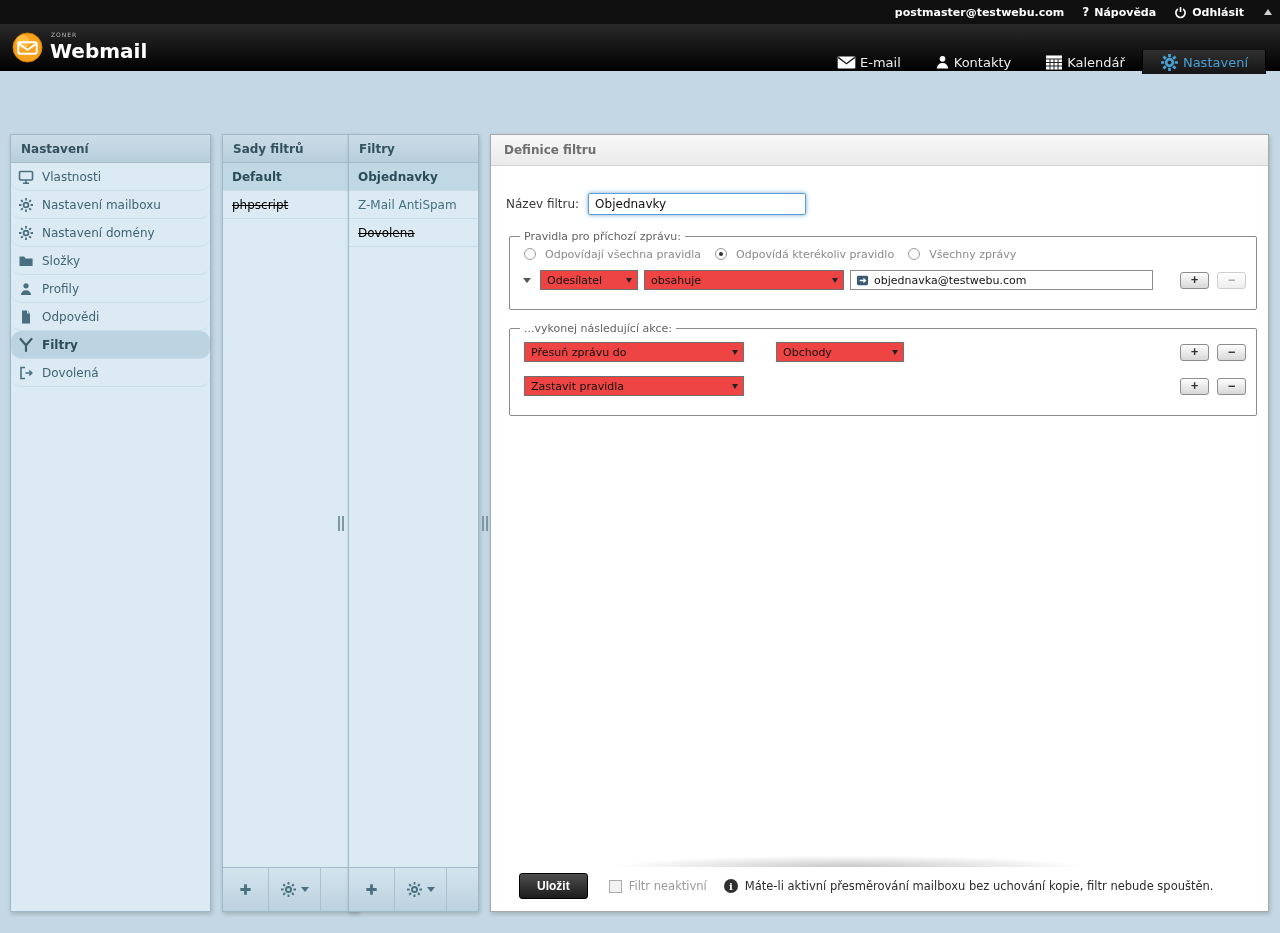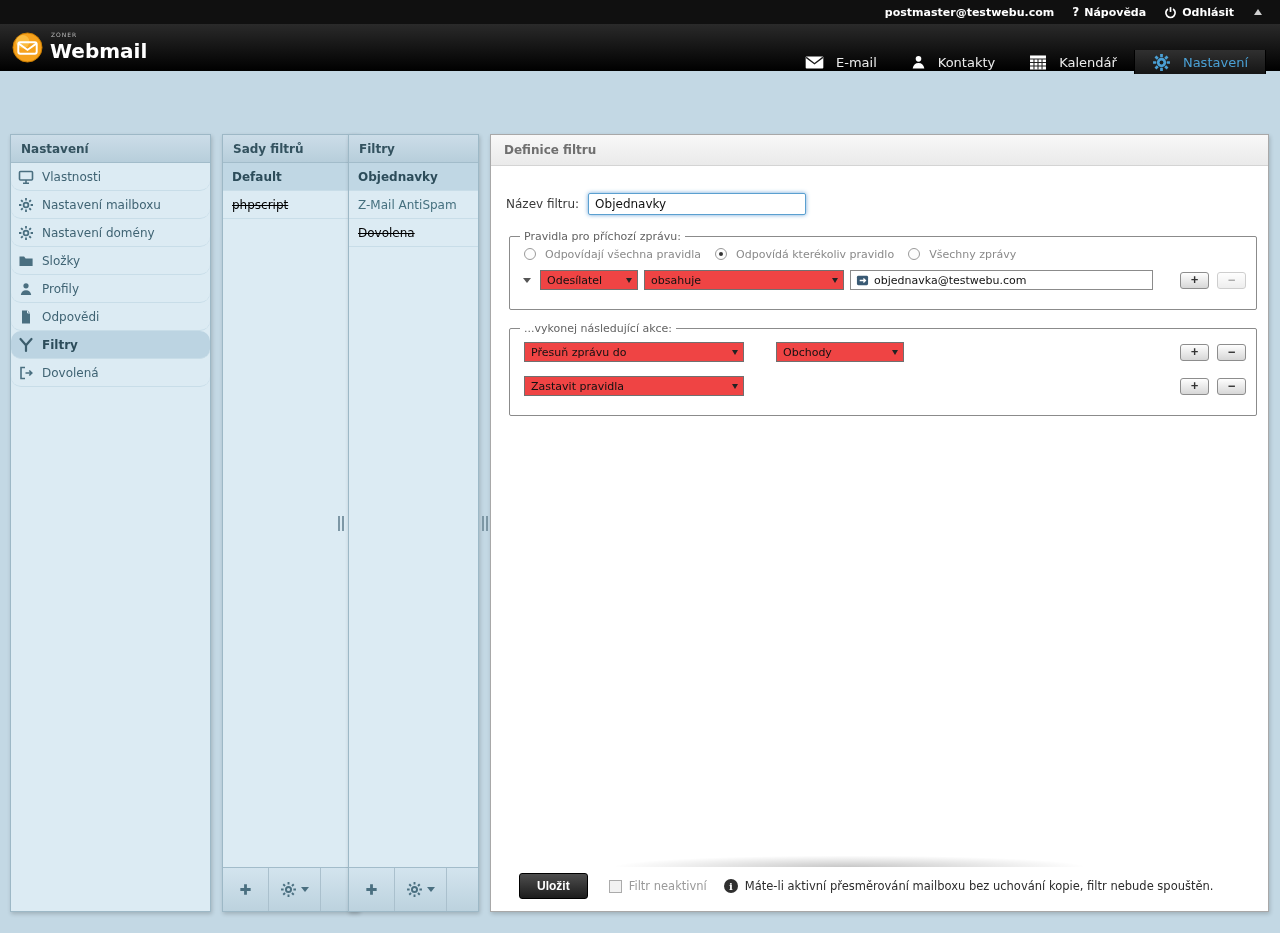--- a/index.html
+++ b/index.html
@@ -9,42 +9,42 @@
     font-family:"DejaVu Sans","Liberation Sans",sans-serif;
     font-size:12px;
     overflow:hidden;
     position:relative;
   }
 
   
   .topbar {
     height:24px; background:#101010; color:#fff;
     display:flex; align-items:center; justify-content:flex-end;
-    gap:18px; padding:0 18px; font-size:11px; font-weight:bold;
+    gap:18px; padding:0 8px; font-size:11px; font-weight:bold;
   }
   .topbar .tb-link { display:flex; align-items:center; gap:5px; cursor:pointer; }
   .tb-help-q { font-size:12px; }
   .scroll-arrow {
     width:0; height:0; border-left:4px solid transparent; border-right:4px solid transparent;
     border-bottom:6px solid #cfcfcf; margin-left:2px;
   }
 
   
   .appbar {
     height:47px; background:linear-gradient(#2a2a2a,#000);
     display:flex; align-items:stretch; justify-content:space-between;
     padding-left:12px;
   }
   .brand { display:flex; align-items:center; gap:7px; }
   .brand-badge { width:31px; height:31px; }
   .brand-text { color:#fff; font-size:20px; font-weight:bold; position:relative; letter-spacing:0; line-height:1; padding-top:6px; }
   .brand-zoner { position:absolute; top:-3px; left:1px; font-size:6px; letter-spacing:1px; color:#bbb; font-weight:normal; }
   .nav { display:flex; align-items:stretch; margin-right:14px; }
   .nav-item {
-    display:flex; align-items:center; gap:12px; padding:12px 17px;
+    display:flex; align-items:center; gap:4px; padding:12px 17px;
     color:#ececec; font-size:13px; cursor:pointer;margin-top:26px;
   }
   .nav-item.active {
     background:linear-gradient(#303030,#151515);
     color:#4aa0d5; border-left:1px solid #000; border-right:1px solid #000;
   }
   .nav-ico { display:flex; align-items:center; }
 
   
   .panel {

